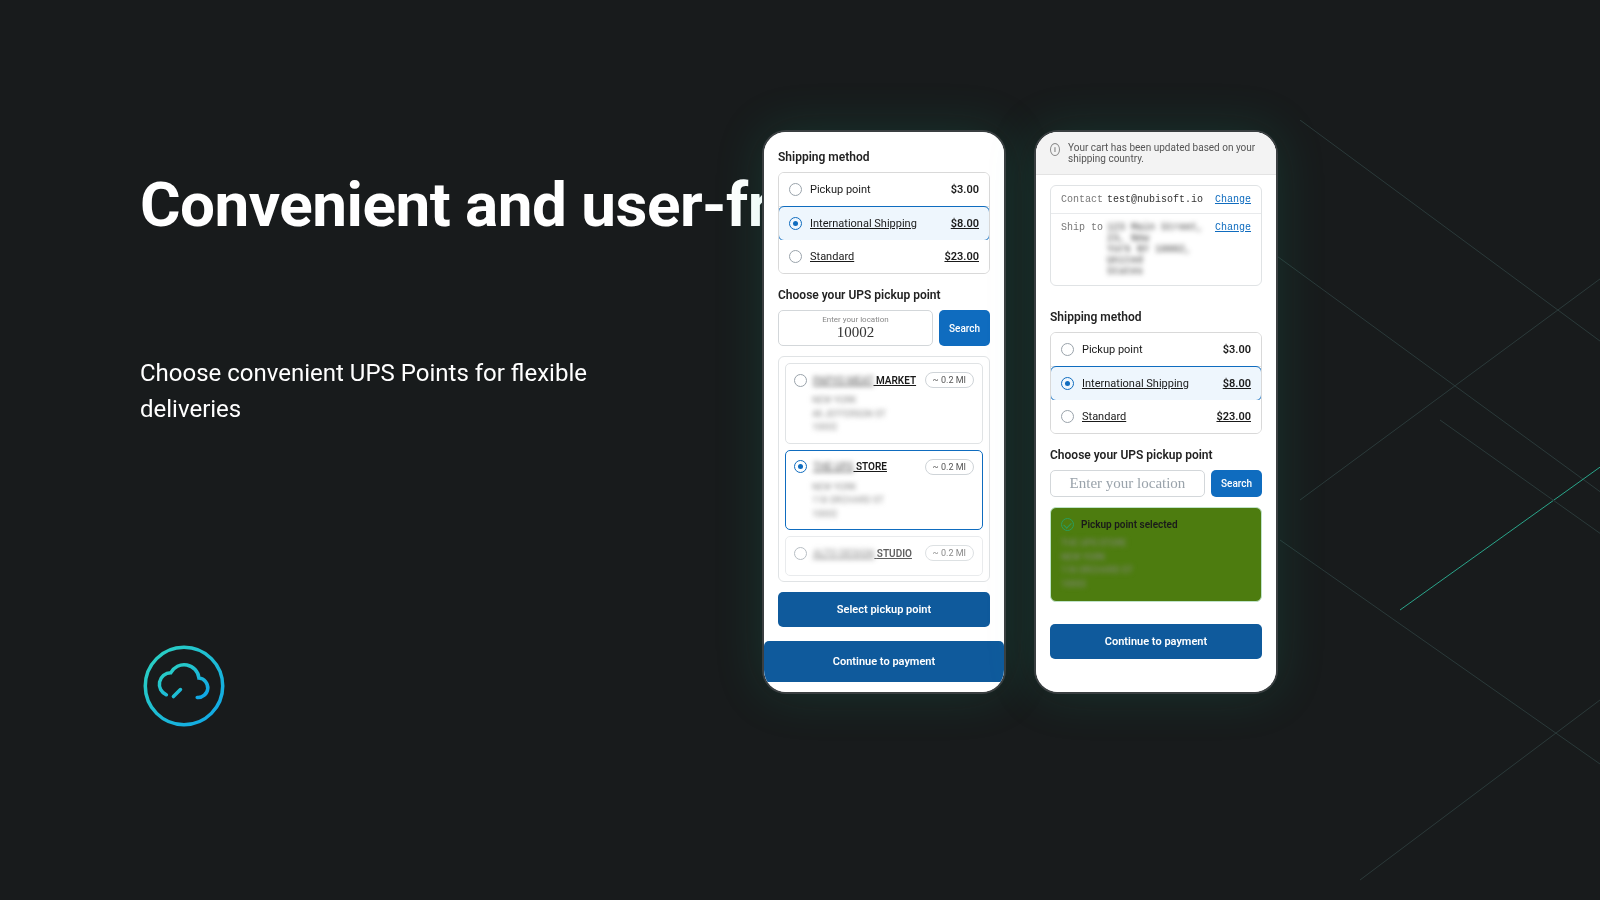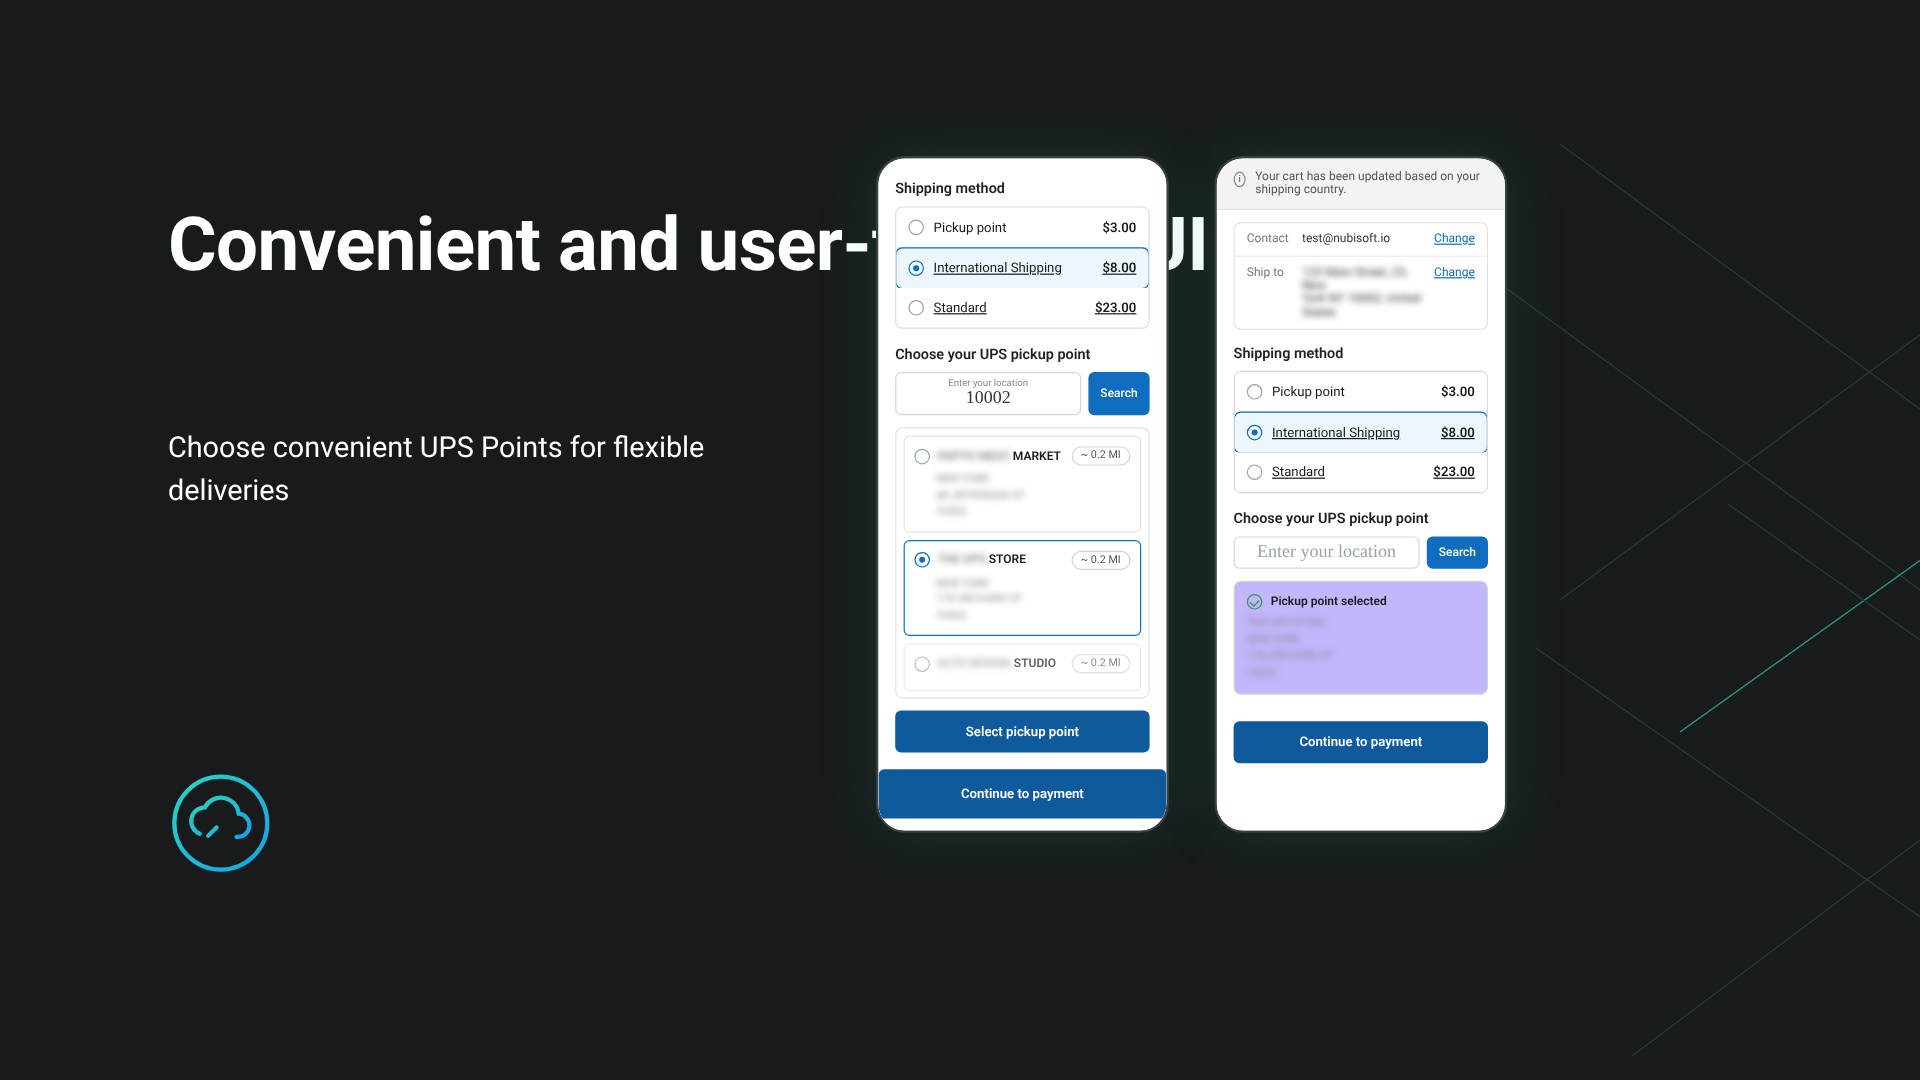--- a/index.html
+++ b/index.html
@@ -48,24 +48,24 @@
     position: absolute;
     left: 140px;
     bottom: 170px;
     width: 88px;
     height: 88px;
   }
 
   
   .phones {
     position: absolute;
-    left: 730px;
+    left: 762px;
     top: 130px;
     display: flex;
-    gap: 38px;
+    gap: 28px;
     z-index: 2;
   }
   .phone {
     width: 244px;
     height: 564px;
     border-radius: 24px;
     border: 2px solid #3a3f41;
     background: #fafafa;
     box-shadow: 0 0 50px rgba(25,190,140,0.15);
     overflow: hidden;
@@ -187,20 +187,21 @@
     justify-content: space-between;
     align-items: center;
     margin-bottom: 6px;
   }
   .result-name {
     display: flex;
     align-items: center;
     gap: 6px;
     font-weight: 600;
     font-size: 10px;
+    text-decoration: underline;
   }
   .badge {
     border: 1px solid #cfd4d8;
     border-radius: 10px;
     padding: 2px 7px;
     font-size: 9px;
     color: #555;
   }
   .blur {
     filter: blur(2.5px);
@@ -233,37 +234,38 @@
     padding: 10px 14px 10px 14px;
     font-size: 10px;
     color: #555;
     display: flex;
     gap: 8px;
     border-bottom: 1px solid #e3e3e3;
   }
   .info-block {
     border: 1px solid #e0e3e5;
     border-radius: 6px;
-    margin-bottom: 12px;
+    margin-bottom: 24px;
+    font-family: Liberation Mono, monospace;
   }
   .info-row {
     display: flex;
     padding: 8px 10px;
     font-size: 10px;
     border-bottom: 1px solid #e8eaec;
     align-items: flex-start;
   }
   .info-row:last-child { border-bottom: none; }
   .info-row .lbl { color: #777; width: 46px; flex-shrink: 0; }
   .info-row .val { flex: 1; color: #333; }
   .info-row .chg { color: #0f6cbf; font-size: 10px; text-decoration: underline; }
 
   .selected-box {
     border: 1px solid #bfe3c9;
-    background: #c4b5fd;
+    background: #4d7c0f;
     border-radius: 6px;
     padding: 10px;
     margin-top: 4px;
   }
   .sel-head {
     display: flex;
     align-items: center;
     gap: 7px;
     font-size: 10px;
     font-weight: 600;

